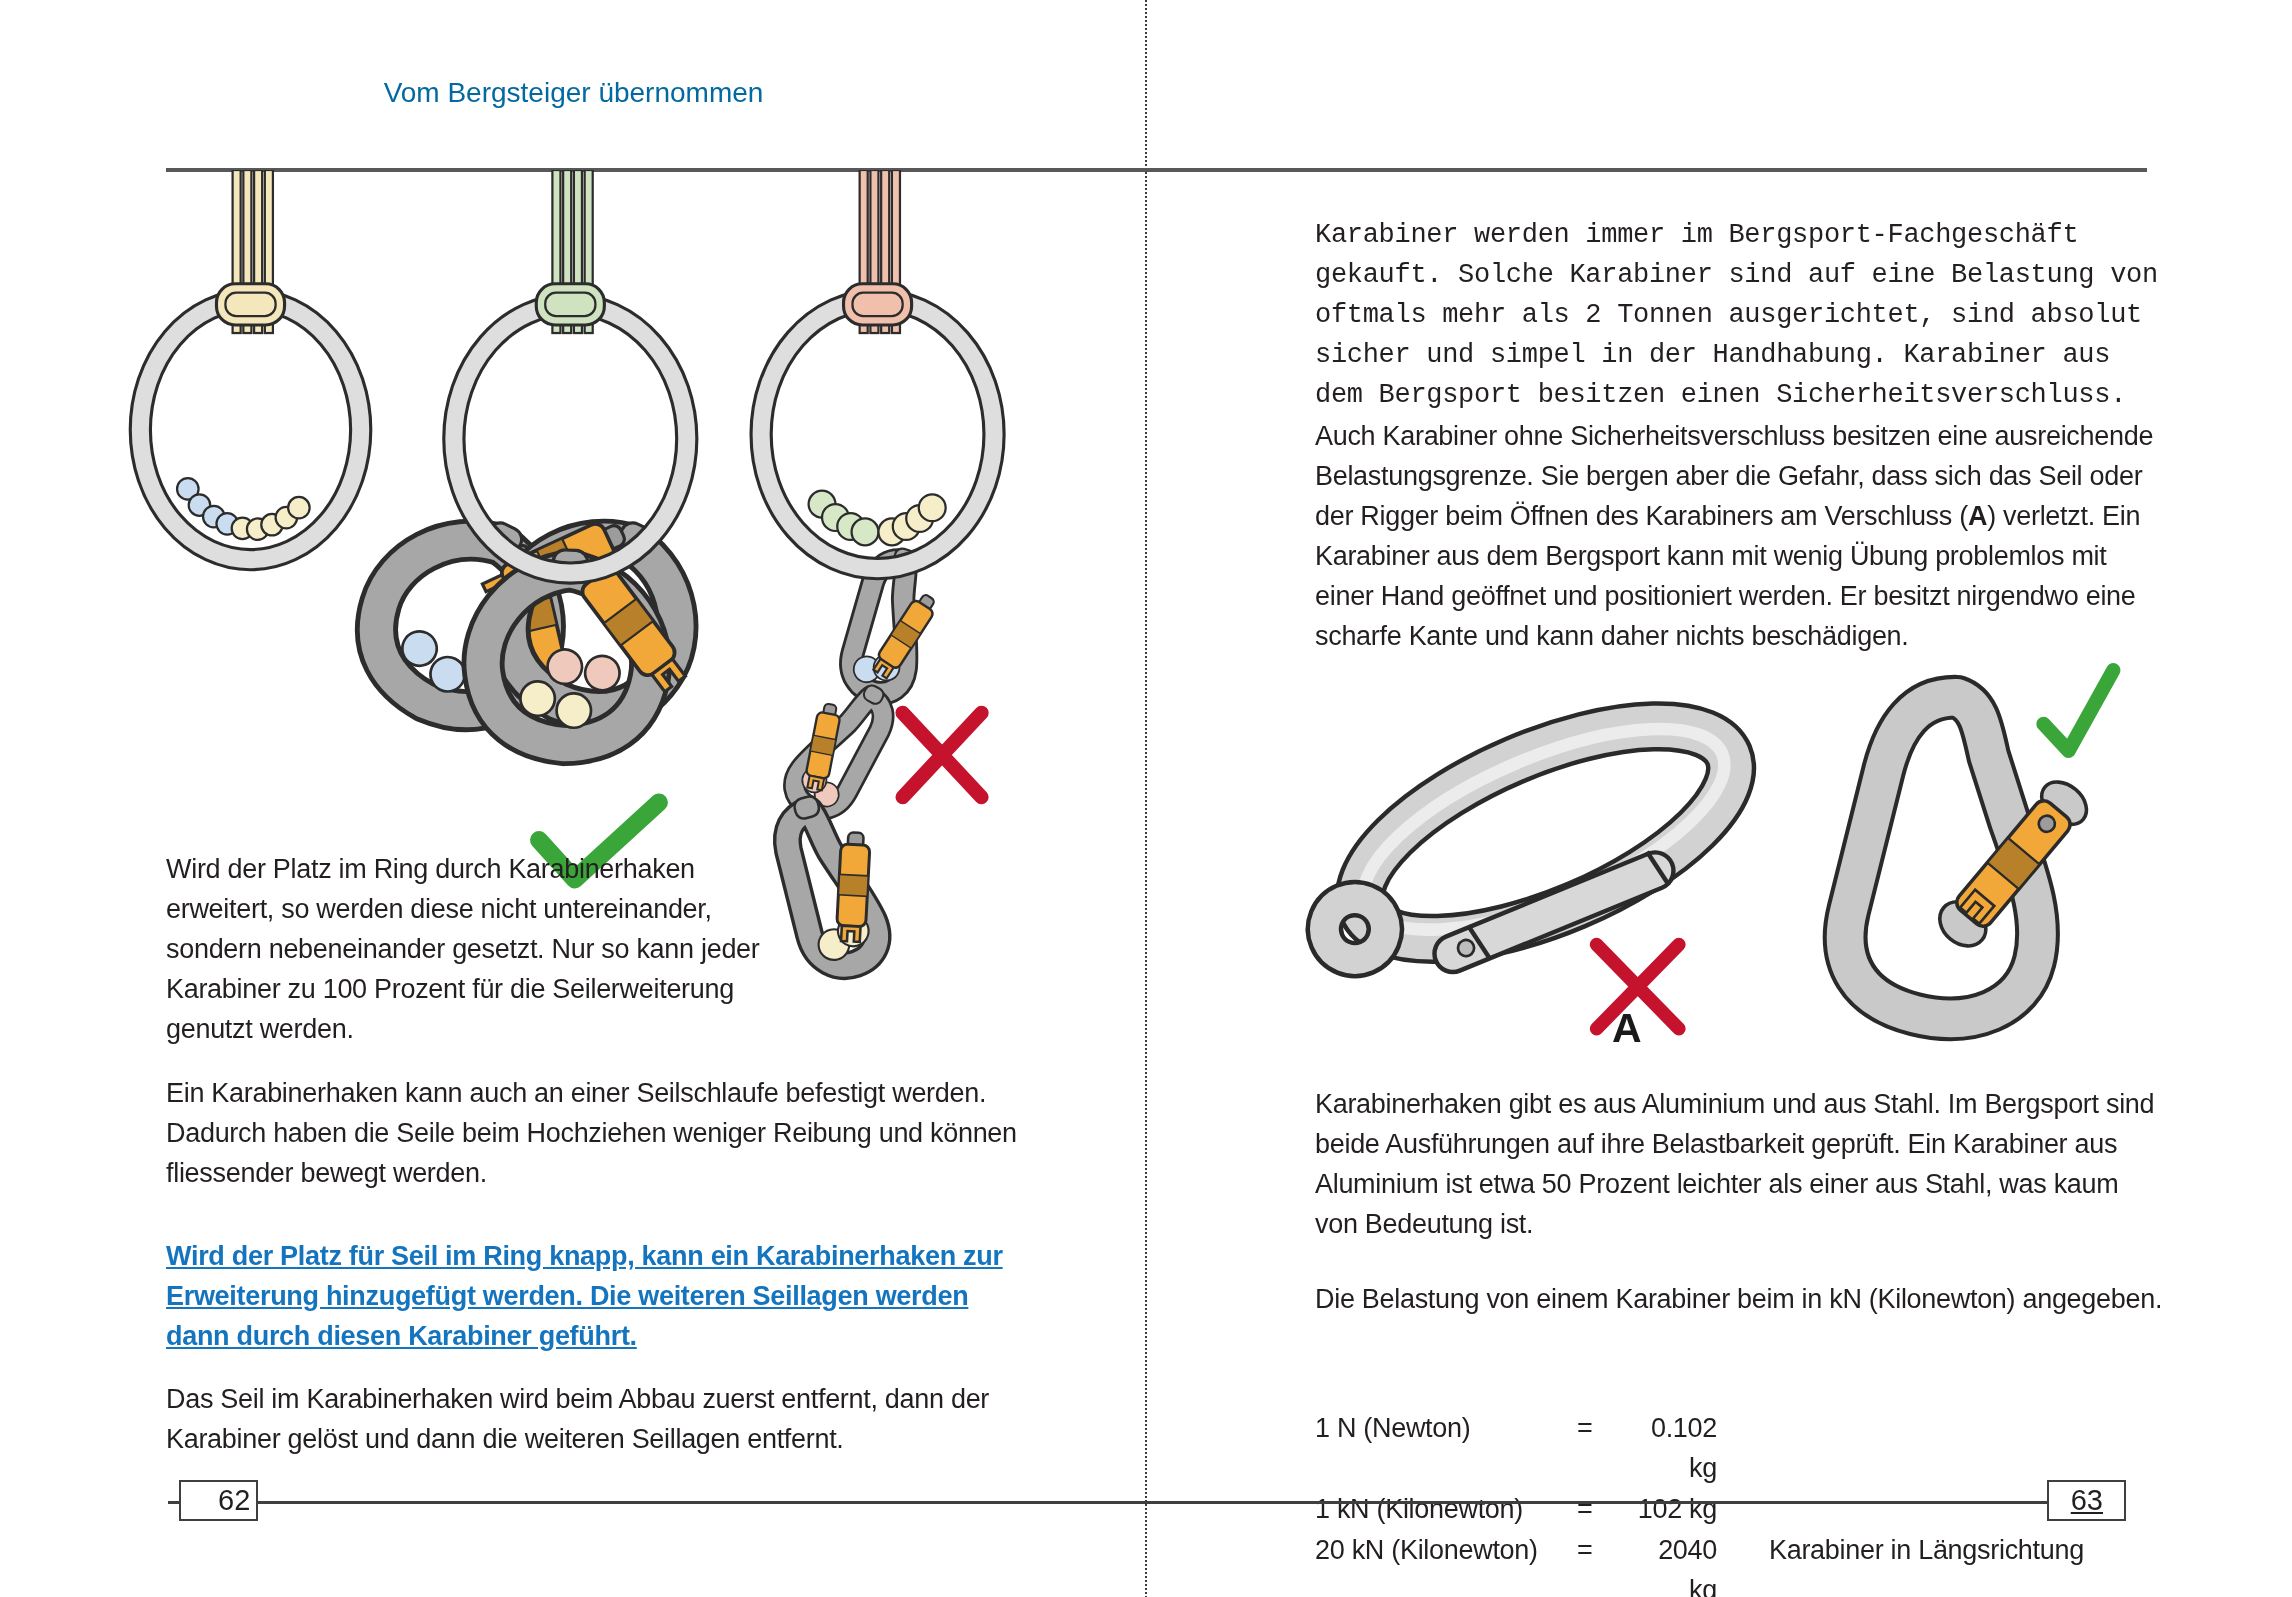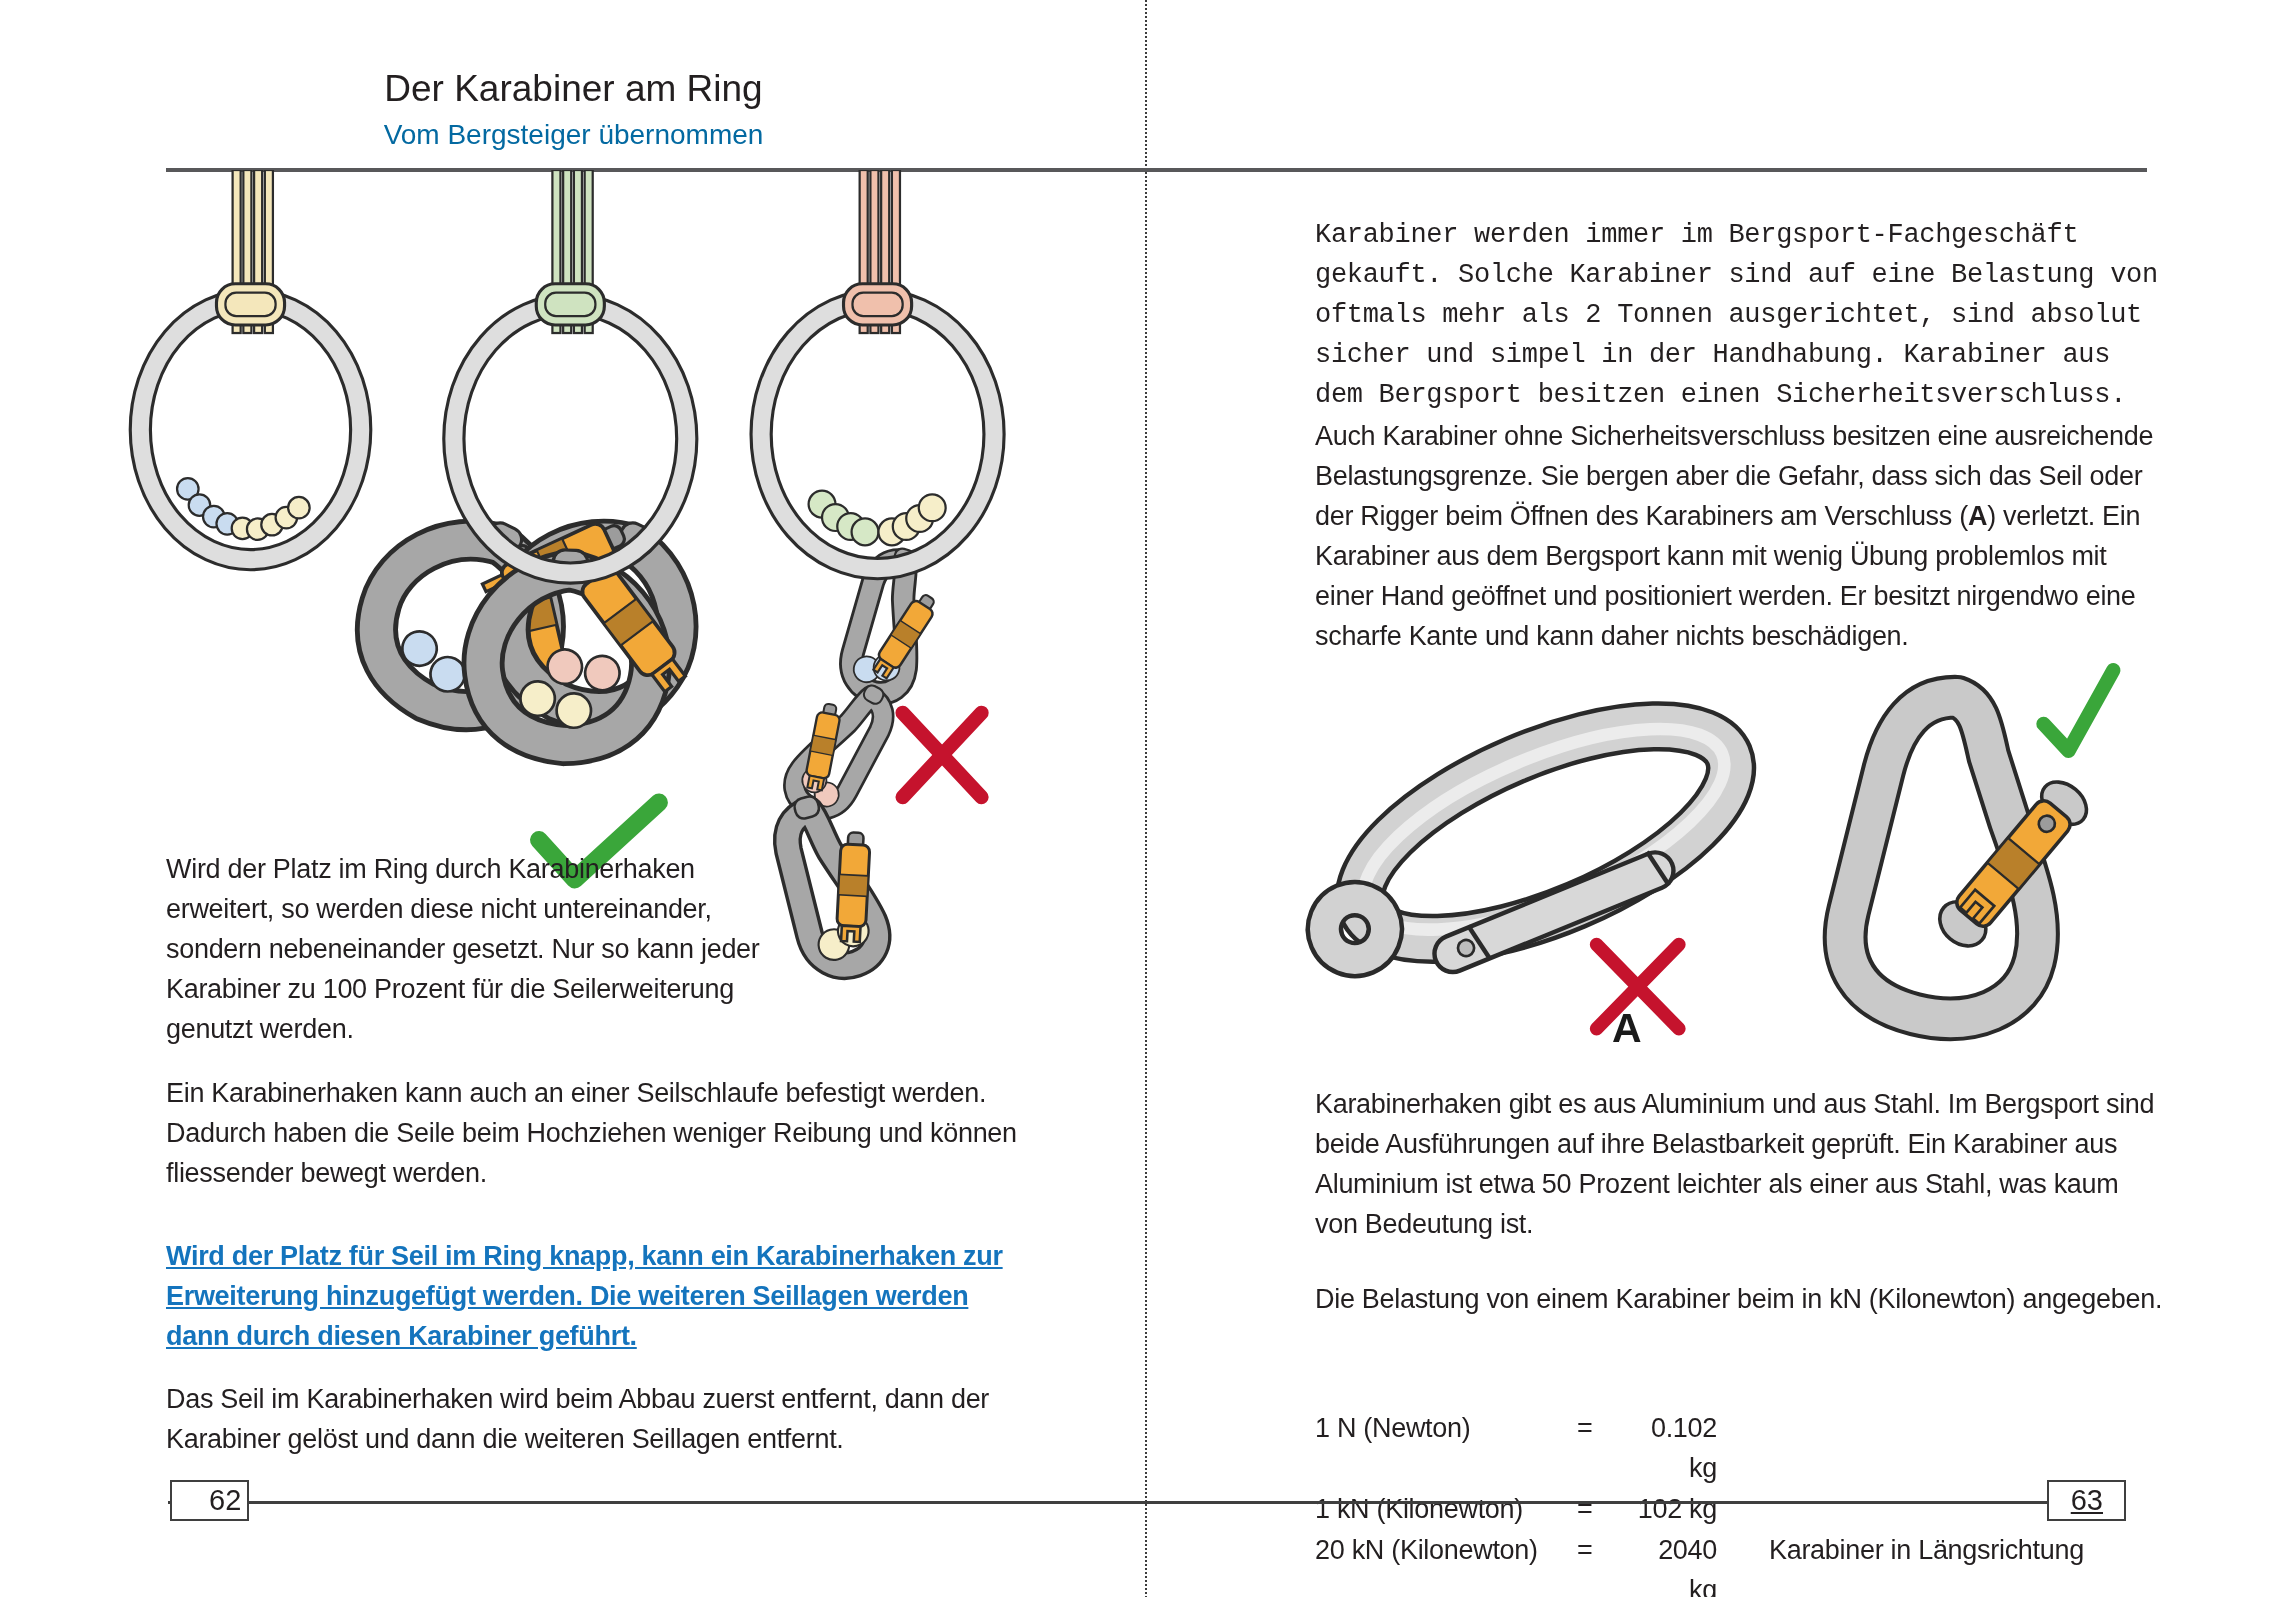--- a/index.html
+++ b/index.html
@@ -27,21 +27,20 @@
   .conv-table .val{text-align:right;margin-left:12px;}
   .conv-table .note{padding-left:52px;}
   svg{display:block;}
 </style>
 </head>
 <body>
 
 <div class="abs divider" style="left:1145px;top:0;height:1598px;"></div>
 
 <div class="abs" style="left:166px;top:68px;width:815px;">
-  <div class="title">Der Karabiner am Ring</div>
   <div class="subtitle">Vom Bergsteiger übernommen</div>
 </div>
 <div class="abs rule" style="left:166px;top:168px;width:1981px;"></div>
 
 <svg class="abs" style="left:125px;top:170px;" width="896" height="851" viewBox="0 0 1000 950">
   <defs>
 
     <g id="rope">
       <rect x="-20" y="0" width="9" height="182" fill="currentColor" stroke="#2c2c2c" stroke-width="2.5"></rect>
       <rect x="-8" y="0" width="9" height="182" fill="currentColor" stroke="#2c2c2c" stroke-width="2.5"></rect>
@@ -201,15 +200,15 @@
   <div class="val">102 kg</div>
   <div class="note"></div>
 
   <div>20 kN (Kilonewton)</div>
   <div>=</div>
   <div class="val">2040 kg</div>
   <div class="note">Karabiner in Längsrichtung</div>
 </div>
 
 <div class="abs footer-line" style="left:168px;top:1501px;width:1956px;"></div>
-<div class="abs page-box left" style="left:170px;top:1480px;padding-left:37px;">62</div>
+<div class="abs page-box left" style="left:179px;top:1480px;padding-left:37px;">62</div>
 <div class="abs page-box right" style="left:2047px;top:1480px;">63</div>
 
 
 </body></html>

